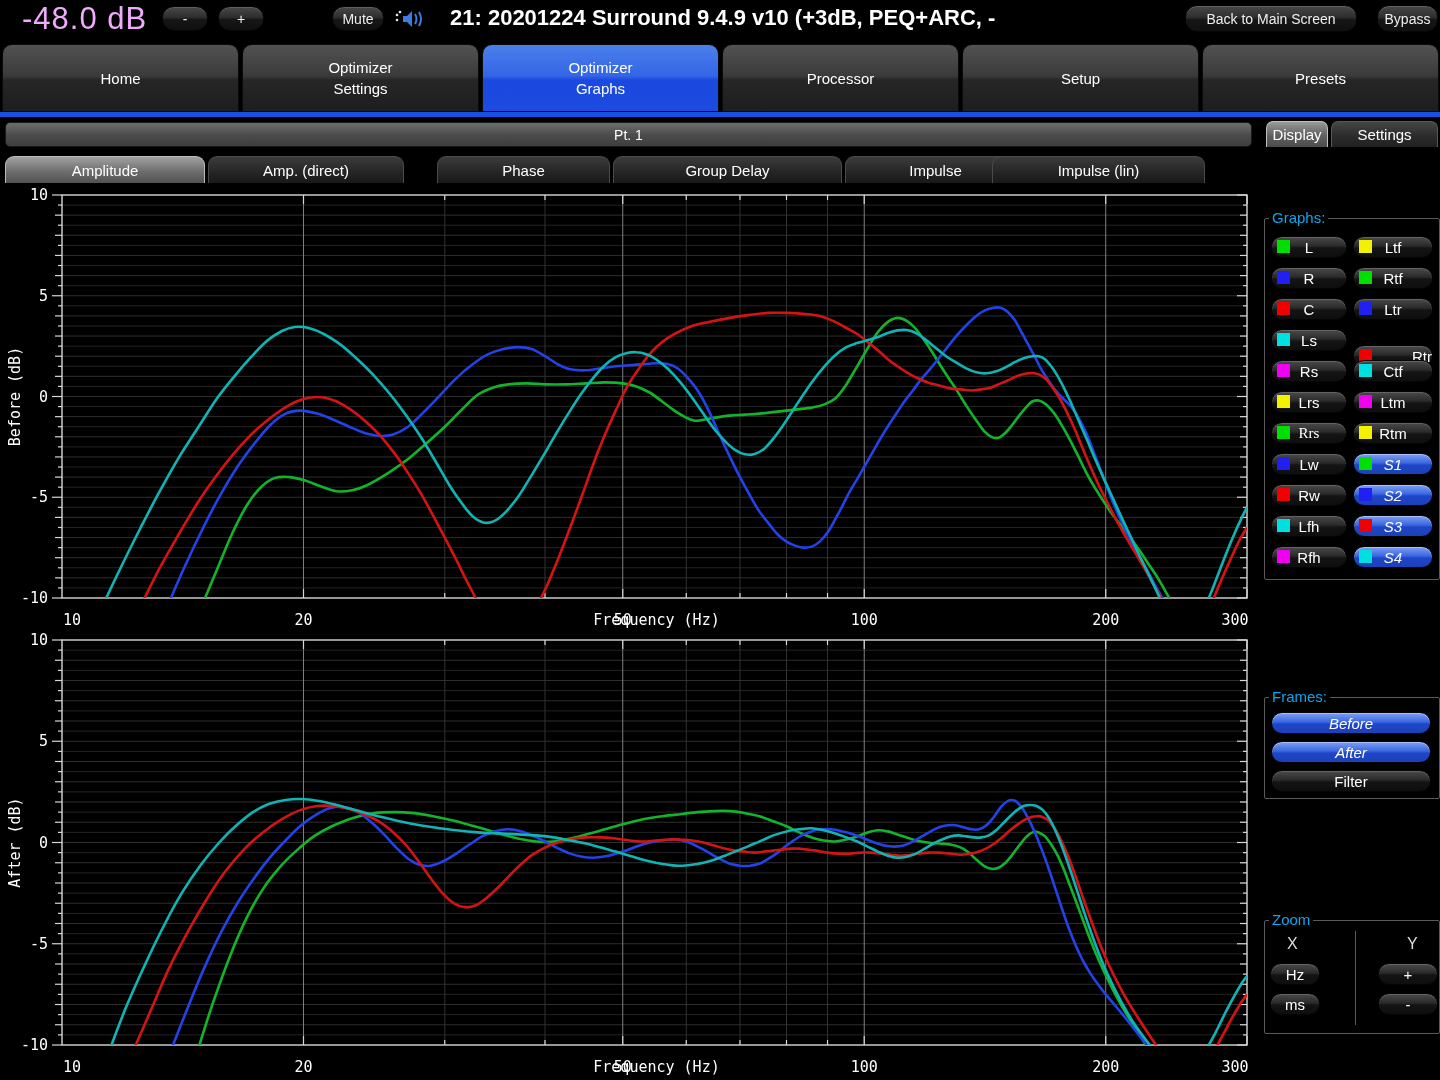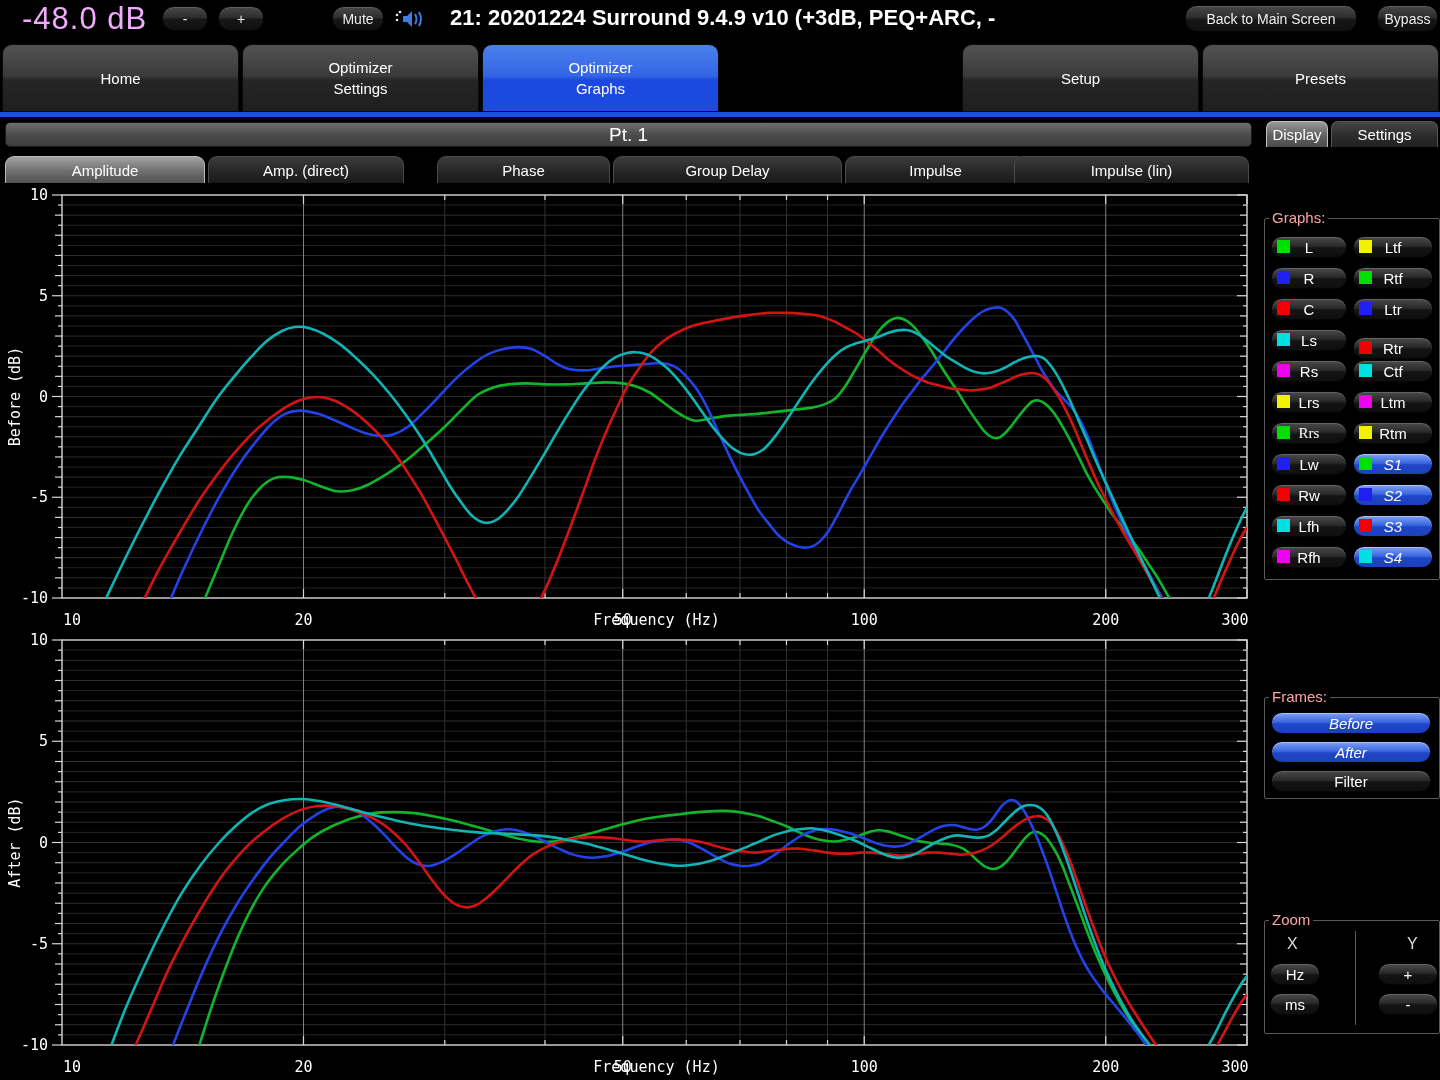--- a/index.html
+++ b/index.html
@@ -17,35 +17,35 @@
   #tabrow{position:absolute;left:0;top:44px;width:1440px;height:68px;}
   .main-tab{position:absolute;top:0;height:68px;width:237px;border-radius:10px 10px 0 0;
     background:linear-gradient(180deg,#525252 0%,#3a3a3a 47%,#262626 53%,#1e1e1e 100%);
     border:1px solid #0a0a0a;box-sizing:border-box;color:#fff;font-size:15px;
     display:flex;flex-direction:column;align-items:center;justify-content:center;line-height:21px;cursor:pointer;}
   .main-tab.active{background:linear-gradient(180deg,#4a80ea 0%,#3465e6 47%,#1b49e0 53%,#1d4bdf 100%);}
   #bluestrip{position:absolute;left:0;top:112px;width:1440px;height:5px;background:#1a50e0;}
   
   #pt-header{position:absolute;left:5px;top:122px;width:1247px;height:25px;border-radius:5px;
     background:linear-gradient(180deg,#6e6e6e 0%,#4a4a4a 55%,#3e3e3e 100%);border:1px solid #1a1a1a;
-    box-sizing:border-box;display:flex;align-items:center;justify-content:center;font-size:19px;cursor:pointer;}
+    box-sizing:border-box;display:flex;align-items:center;justify-content:center;font-size:14px;cursor:pointer;}
   .panel-tab{position:absolute;top:121px;height:26px;border-radius:7px 7px 0 0;box-sizing:border-box;
     display:flex;align-items:center;justify-content:center;font-size:15px;cursor:pointer;}
   #tab-display{left:1266px;width:62px;background:linear-gradient(180deg,#9a9a9a,#606060 55%,#4c4c4c);
     border:1px solid #c0c0c0;border-bottom:none;}
   #tab-settings{left:1331px;width:107px;background:linear-gradient(180deg,#464646,#2c2c2c 55%,#202020);
     border:1px solid #585858;border-bottom:none;}
   
   .sub-tab{position:absolute;top:156px;height:27px;border-radius:9px 9px 0 0;box-sizing:border-box;
     background:linear-gradient(180deg,#3c3c3c,#262626 55%,#191919);border:1px solid #4a4a4a;border-bottom:none;
     color:#fff;font-size:15px;display:flex;align-items:center;justify-content:center;cursor:pointer;}
   .sub-tab.active{background:linear-gradient(180deg,#a2a2a2,#6e6e6e 55%,#525252);border-color:#bbb;}
   
   .fieldset{position:absolute;border:1px solid #5a5a5a;border-radius:2px;background:#000;}
-  .fieldset .legend{position:absolute;top:-10px;left:4px;background:#000;padding:0 3px;font-size:15px;color:#fca5a5;}
+  .fieldset .legend{position:absolute;top:-10px;left:4px;background:#000;padding:0 3px;font-size:15px;color:#0ea5e9;}
   .pill{position:absolute;height:22px;border-radius:11px;border:1px solid #050505;box-sizing:border-box;
     background:linear-gradient(180deg,#4a4a4a 0%,#2a2a2a 45%,#141414 55%,#0e0e0e 100%);
     box-shadow:inset 0 1px 0 #636363;color:#fff;font-size:15px;display:flex;align-items:center;
     justify-content:center;cursor:pointer;}
   .pill.blue{background:linear-gradient(180deg,#7da0f4 0%,#3b67e0 45%,#1e46c8 55%,#1c40b8 100%);
     box-shadow:inset 0 1px 0 #a9c0fa;font-style:italic;}
   .swatch{position:absolute;left:5px;top:3px;width:13px;height:13px;}
   .collabel{position:absolute;font-size:16px;color:#ddd;}
   svg text{font-family:"DejaVu Sans Mono",monospace;}
 </style>
@@ -78,40 +78,43 @@
       <div>Home</div>
     </div>
     <div class="main-tab" style="left: 242px;">
       <div>Optimizer</div>
       <div>Settings</div>
     </div>
     <div class="main-tab active" style="left: 482px;">
       <div>Optimizer</div>
       <div>Graphs</div>
     </div>
+    <div class="main-tab" style="left: 722px;">
+      <div>Processor</div>
+    </div>
     <div class="main-tab" style="left: 962px;">
       <div>Setup</div>
     </div>
     <div class="main-tab" style="left: 1202px;">
       <div>Presets</div>
     </div>
   </div>
 <div id="bluestrip"></div>
 
 <div id="pt-header">Pt. 1</div>
 <div id="tab-display" class="panel-tab">Display</div>
 <div id="tab-settings" class="panel-tab">Settings</div>
 
 <div id="subtabs">
     <div class="sub-tab active" style="left: 5px; width: 200px;">Amplitude</div>
     <div class="sub-tab" style="left: 208px; width: 196px;">Amp. (direct)</div>
     <div class="sub-tab" style="left: 437px; width: 173px;">Phase</div>
     <div class="sub-tab" style="left: 613px; width: 229px;">Group Delay</div>
     <div class="sub-tab" style="left: 845px; width: 181px;">Impulse</div>
-    <div class="sub-tab" style="left: 1014px; width: 235px;">Impulse (lin)</div>
+    <div class="sub-tab" style="left: 992px; width: 213px;">Impulse (lin)</div>
   </div>
 
 <svg id="chart-before" class="abs" style="left:0;top:188px;" width="1258" height="446">
     <line x1="62" y1="399.925" x2="1247" y2="399.925" stroke="#242424" stroke-width="1"></line>
     <line x1="62" y1="389.85" x2="1247" y2="389.85" stroke="#2e2e2e" stroke-width="1"></line>
     <line x1="62" y1="379.775" x2="1247" y2="379.775" stroke="#242424" stroke-width="1"></line>
     <line x1="62" y1="369.7" x2="1247" y2="369.7" stroke="#2e2e2e" stroke-width="1"></line>
     <line x1="62" y1="359.625" x2="1247" y2="359.625" stroke="#242424" stroke-width="1"></line>
     <line x1="62" y1="349.55" x2="1247" y2="349.55" stroke="#2e2e2e" stroke-width="1"></line>
     <line x1="62" y1="339.475" x2="1247" y2="339.475" stroke="#242424" stroke-width="1"></line>
@@ -488,21 +491,21 @@
         <span>C</span>
       </div>
       <div class="pill" style="left: 88px; top: 79px; width: 80px;">
         <span class="swatch" style="background: rgb(32, 32, 240);"></span>
         <span>Ltr</span>
       </div>
       <div class="pill" style="left: 6px; top: 110px; width: 76px;">
         <span class="swatch" style="background: rgb(0, 224, 224);"></span>
         <span>Ls</span>
       </div>
-      <div class="pill" style="left: 88px; top: 118px; width: 80px;">
+      <div class="pill" style="left: 88px; top: 126px; width: 80px; justify-content: flex-end;">
         <span class="swatch" style="background: rgb(240, 0, 0);"></span>
         <span>Rtr</span>
       </div>
       <div class="pill" style="left: 6px; top: 141px; width: 76px;">
         <span class="swatch" style="background: rgb(240, 0, 240);"></span>
         <span>Rs</span>
       </div>
       <div class="pill" style="left: 88px; top: 141px; width: 80px;">
         <span class="swatch" style="background: rgb(0, 224, 224);"></span>
         <span>Ctf</span>

